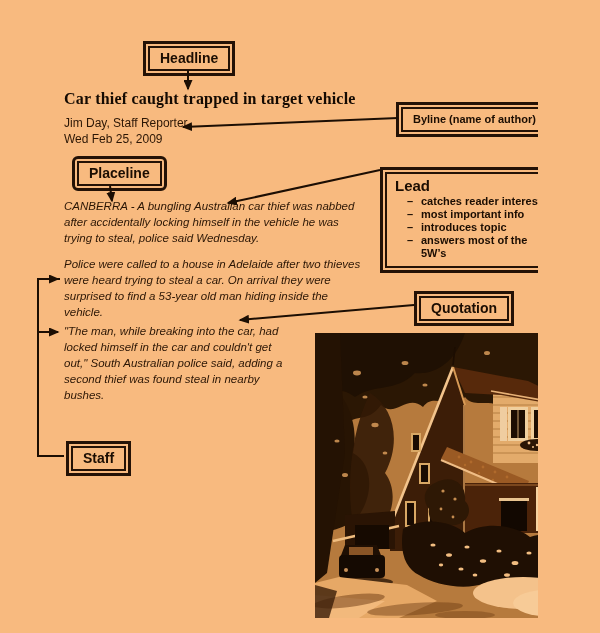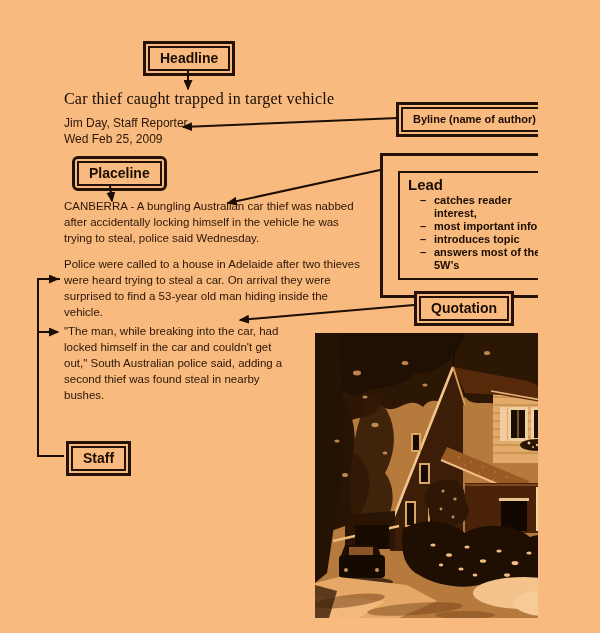--- a/index.html
+++ b/index.html
@@ -11,34 +11,34 @@
   .tag-in{border:2px solid #241206;padding:3px 10px;font-weight:bold;font-size:14px;line-height:15px;
           color:#1b0d02;white-space:nowrap;}
   #tag-headline{left:143px;top:25px;}
   #tag-byline{left:396px;top:86px;}
   #tag-byline .tag-in{font-size:11px;}
   #tag-placeline{left:72px;top:140px;border-radius:6px;}
   #tag-quotation{left:414px;top:275px;}
   #tag-body{left:66px;top:425px;}
 
   
-  #lead-box{position:absolute;left:380px;top:137px;width:188px;z-index:2;background:#f8ba7f;
-            border:3px solid #241206;padding:15px;box-sizing:border-box;}
+  #lead-box{position:absolute;left:380px;top:151px;width:188px;z-index:2;background:#f8ba7f;
+            border:3px solid #241206;padding:2px;box-sizing:border-box;}
   .lead-in{border:2px solid #241206;padding:3px 6px 6px 8px;color:#1b0d02;}
   .lead-title{font-weight:bold;font-size:15px;line-height:17px;margin-bottom:1px;}
   .bullet{display:flex;font-weight:bold;font-size:11px;line-height:13px;}
   .bullet .dash{width:14px;margin-left:12px;flex:none;}
 
   
   .headline-text{position:absolute;left:64px;top:74px;z-index:1;
-                 font-family:"Liberation Serif",serif;font-weight:normal;font-size:16px;
+                 font-family:"Liberation Serif",serif;font-weight:bold;font-size:16px;
                  color:#140a02;letter-spacing:.2px;white-space:nowrap;}
   .byline{position:absolute;left:64px;top:99px;z-index:1;font-size:12px;line-height:16px;color:#2b1605;}
   .para{position:absolute;left:64px;z-index:1;font-size:11.5px;line-height:16px;color:#2b1605;}
-  .para div{white-space:nowrap;}
+  .para div{white-space:nowrap;font-style:italic;}
   #para-lead{top:182px;}
   #para-body{top:240px;}
   #para-quote{top:307px;}
 
   
   .connectors{position:absolute;left:0;top:0;z-index:3;pointer-events:none;}
 
   
   .photo{position:absolute;left:315px;top:317px;width:243px;height:285px;z-index:1;line-height:0;}
 </style>

